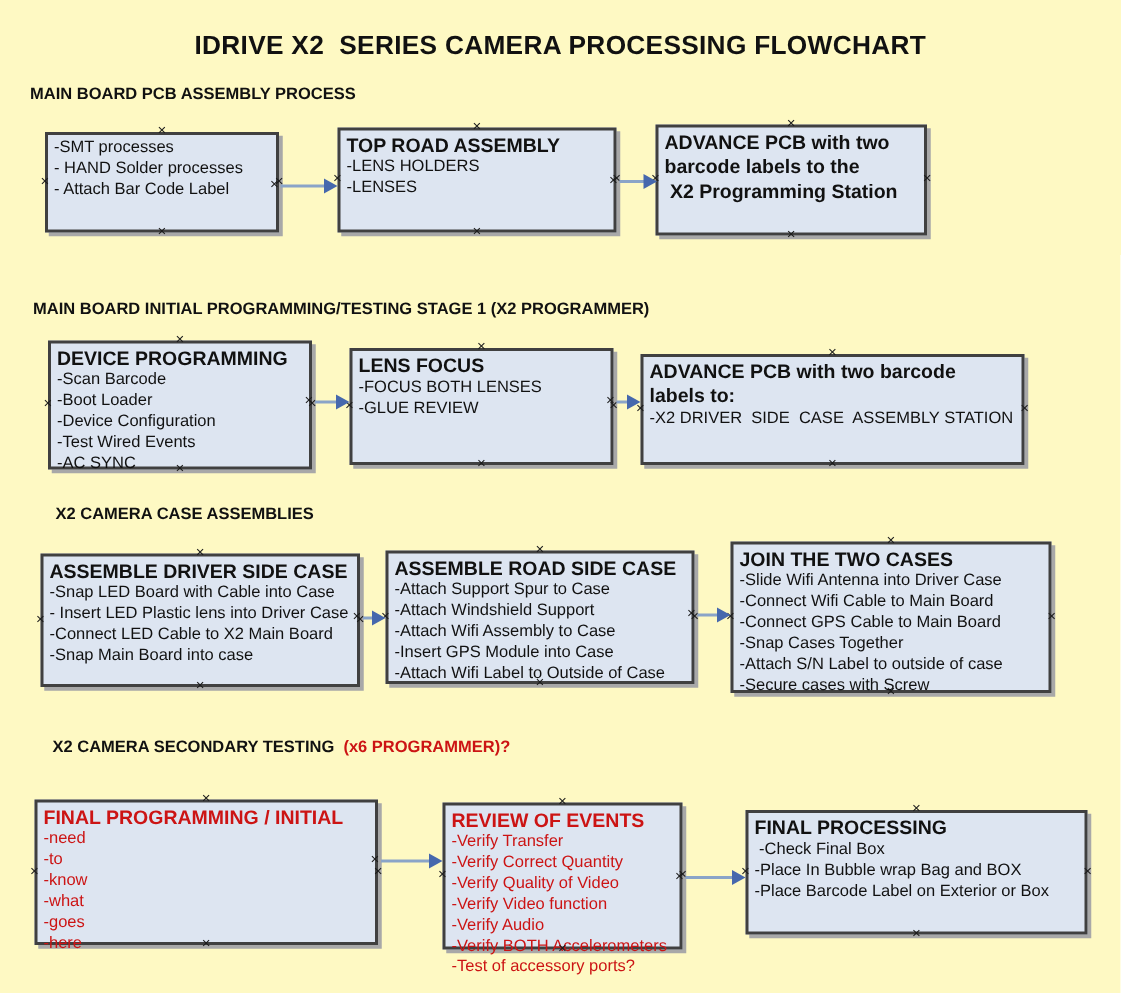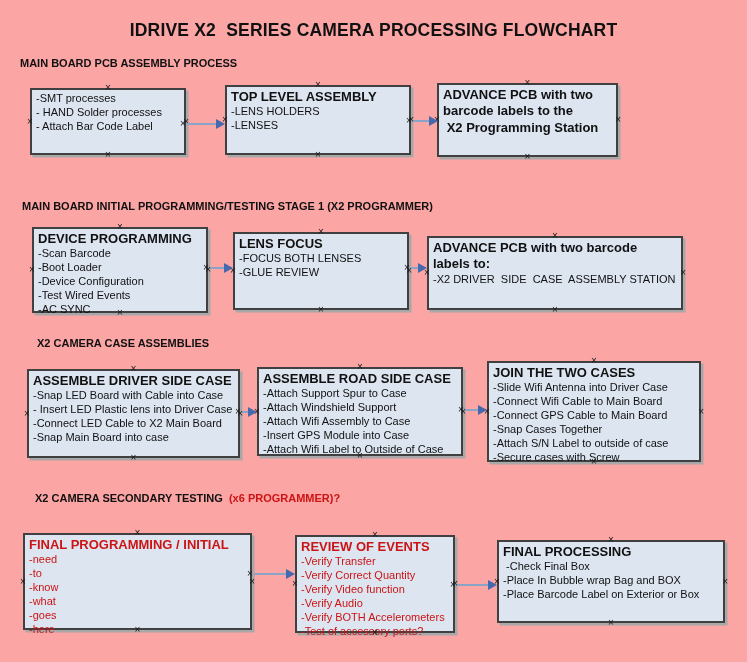--- a/index.html
+++ b/index.html
@@ -1,17 +1,17 @@
 <!DOCTYPE html>
 <html><head>
 <meta charset="utf-8">
 <style>
   html,body{margin:0;padding:0;background:#ffffff;}
   #canvas{
-    position:relative;width:747px;height:662px;background:#fca5a5;
+    position:relative;width:747px;height:662px;background:#fef9c3;
     font-family:"Liberation Sans", sans-serif;color:#111;overflow:hidden;
   }
   .main-title{
     position:absolute;top:20px;left:0;width:747px;text-align:center;
     font-size:17.5px;font-weight:bold;letter-spacing:0.2px;white-space:pre;
   }
   .section-header{
     position:absolute;font-size:11px;font-weight:bold;white-space:pre;
   }
   .section-header .red-part{color:#cc1414;margin-top:15px;}
@@ -54,21 +54,21 @@
     <div class="box-item">-SMT processes</div>
     <div class="box-item">- HAND Solder processes</div>
     <div class="box-item">- Attach Bar Code Label</div>
   <span class="hdl hdl-t">×</span>
       <span class="hdl hdl-b">×</span>
       <span class="hdl hdl-l">×</span>
       <span class="hdl hdl-r">×</span>
     </div>
 
   <div class="fbox" style="left:225px;top:85px;width:186px;height:70px;">
-    <div class="box-title">TOP LEVEL ASSEMBLY</div>
+    <div class="box-title">TOP ROAD ASSEMBLY</div>
     <div class="box-item">-LENS HOLDERS</div>
     <div class="box-item">-LENSES</div>
   <span class="hdl hdl-t">×</span>
       <span class="hdl hdl-b">×</span>
       <span class="hdl hdl-l">×</span>
       <span class="hdl hdl-r">×</span>
     </div>
 
   <div class="fbox" style="left:437px;top:83px;width:181px;height:74px;">
     <div class="box-title">ADVANCE PCB with two barcode labels to the
@@ -176,20 +176,21 @@
   <span class="hdl hdl-t">×</span>
       <span class="hdl hdl-b">×</span>
       <span class="hdl hdl-l">×</span>
       <span class="hdl hdl-r">×</span>
     </div>
 
   <div class="fbox red" style="left:295px;top:535px;width:160px;height:98px;">
     <div class="box-title">REVIEW OF EVENTS</div>
     <div class="box-item">-Verify Transfer</div>
     <div class="box-item">-Verify Correct Quantity</div>
+    <div class="box-item">-Verify Quality of Video</div>
     <div class="box-item">-Verify Video function</div>
     <div class="box-item">-Verify Audio</div>
     <div class="box-item">-Verify BOTH Accelerometers</div>
     <div class="box-item">-Test of accessory ports?</div>
   <span class="hdl hdl-t">×</span>
       <span class="hdl hdl-b">×</span>
       <span class="hdl hdl-l">×</span>
       <span class="hdl hdl-r">×</span>
     </div>
 

